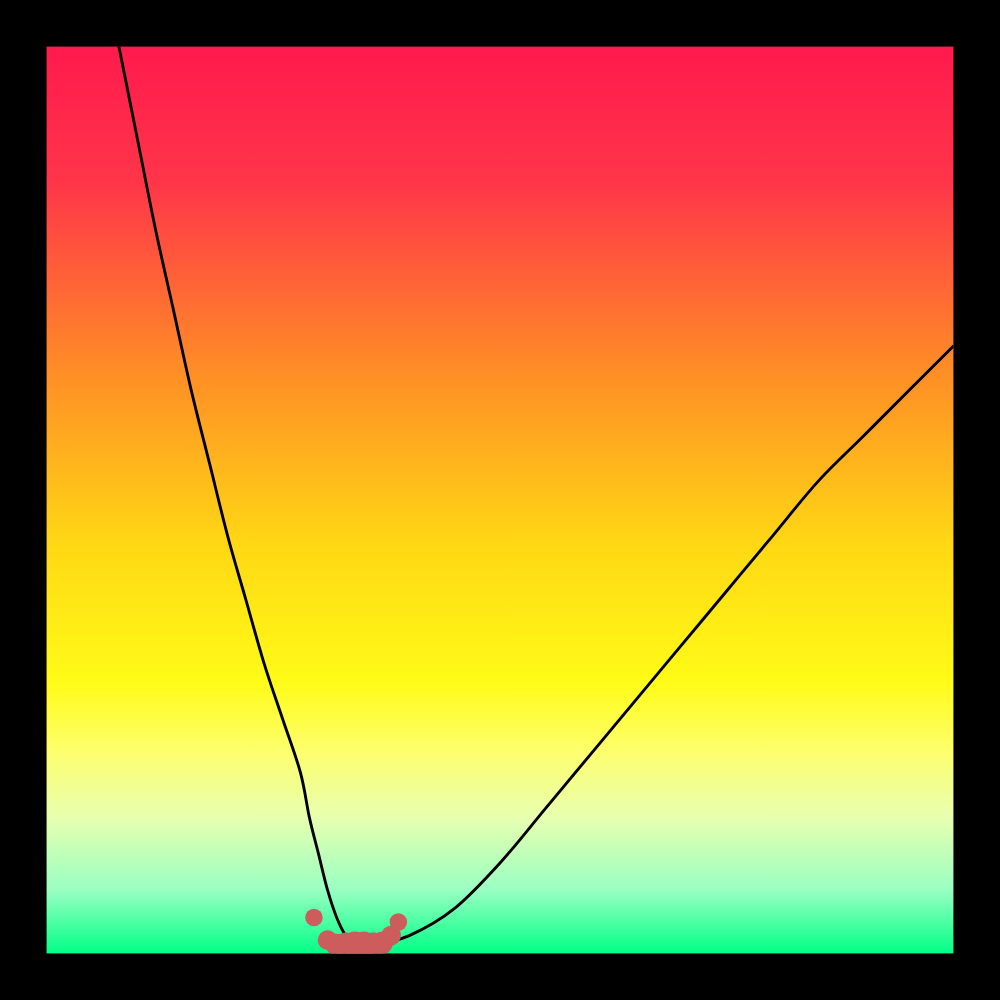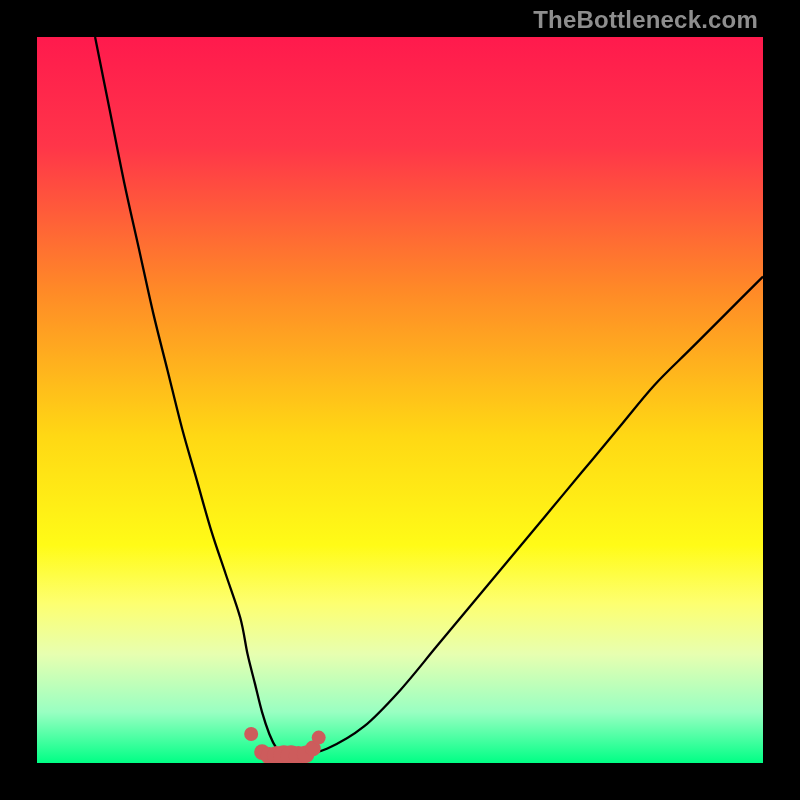--- a/index.html
+++ b/index.html
@@ -80,15 +80,14 @@
           <circle cx="254.1" cy="718.74" r="10.6" fill="#cd5c5c"></circle>
           <circle cx="261.36" cy="718.74" r="9.7" fill="#cd5c5c"></circle>
           <circle cx="268.62" cy="717.288" r="8.8" fill="#cd5c5c"></circle>
           <circle cx="275.88" cy="711.48" r="7.9" fill="#cd5c5c"></circle>
           <circle cx="281.688" cy="700.59" r="7.0" fill="#cd5c5c"></circle>
         </g>
     </svg>
 
   </div>
 
-  <div class="watermark">TheBottleneck.com</div>
 
 </div>
 
 </body></html>

